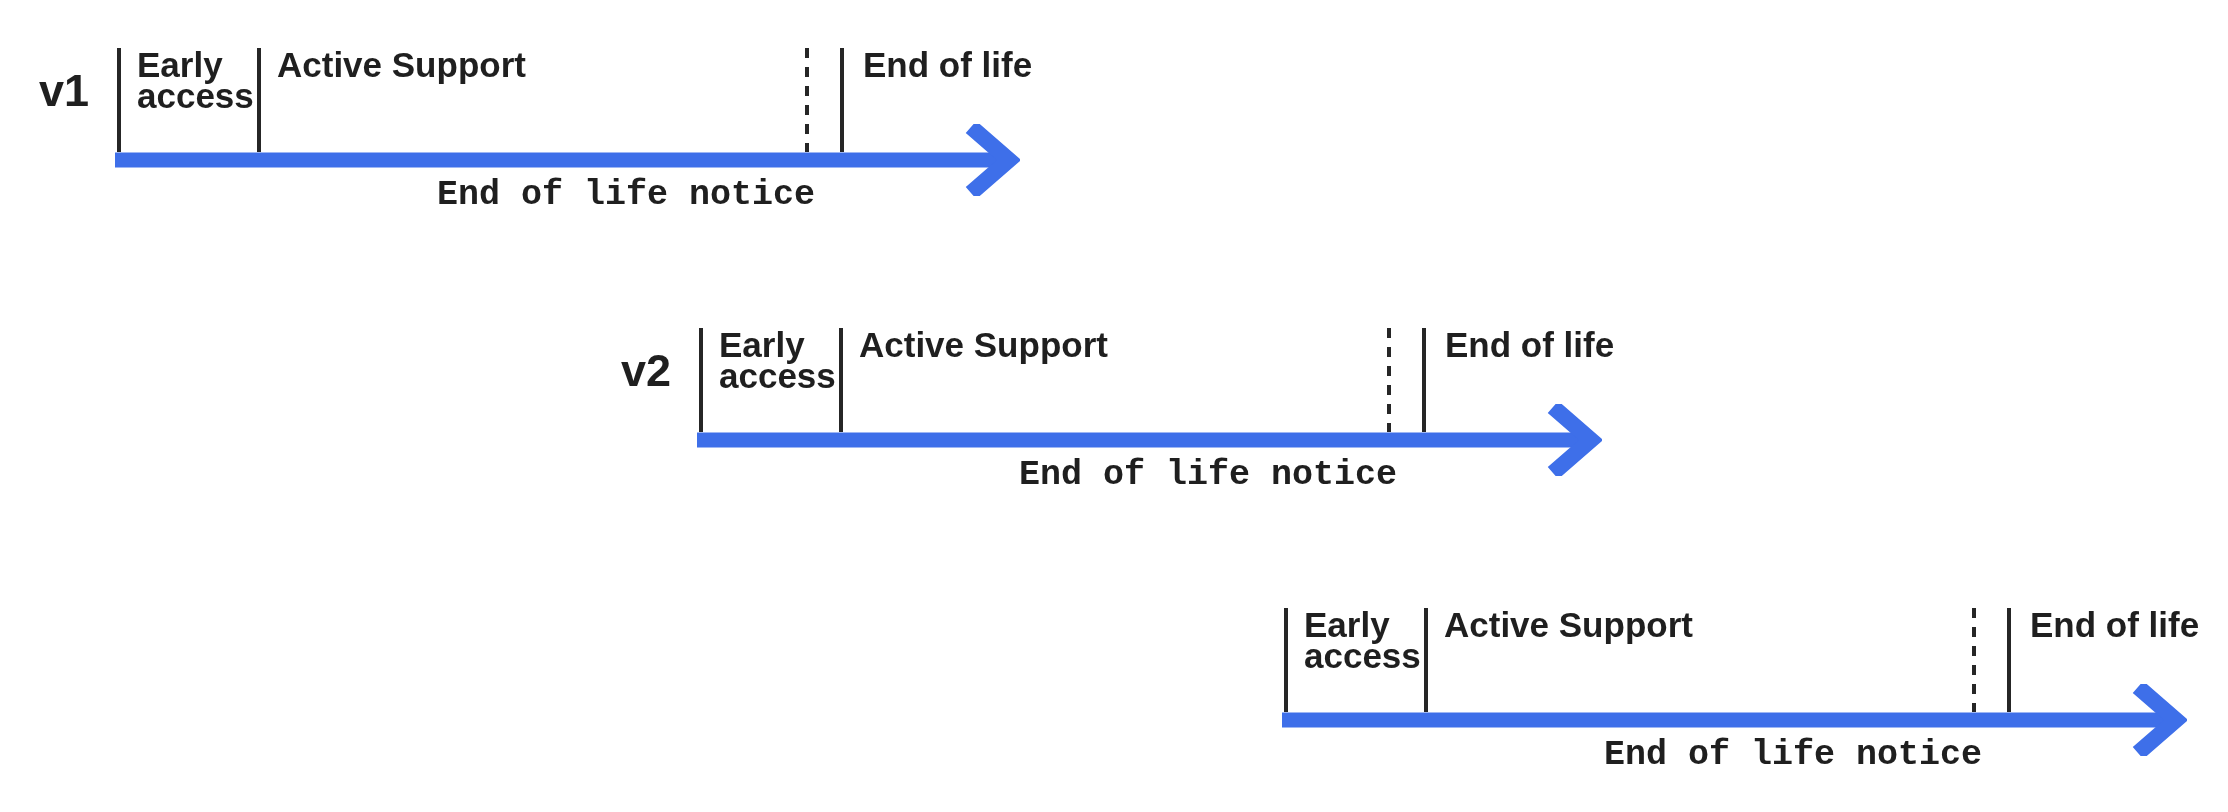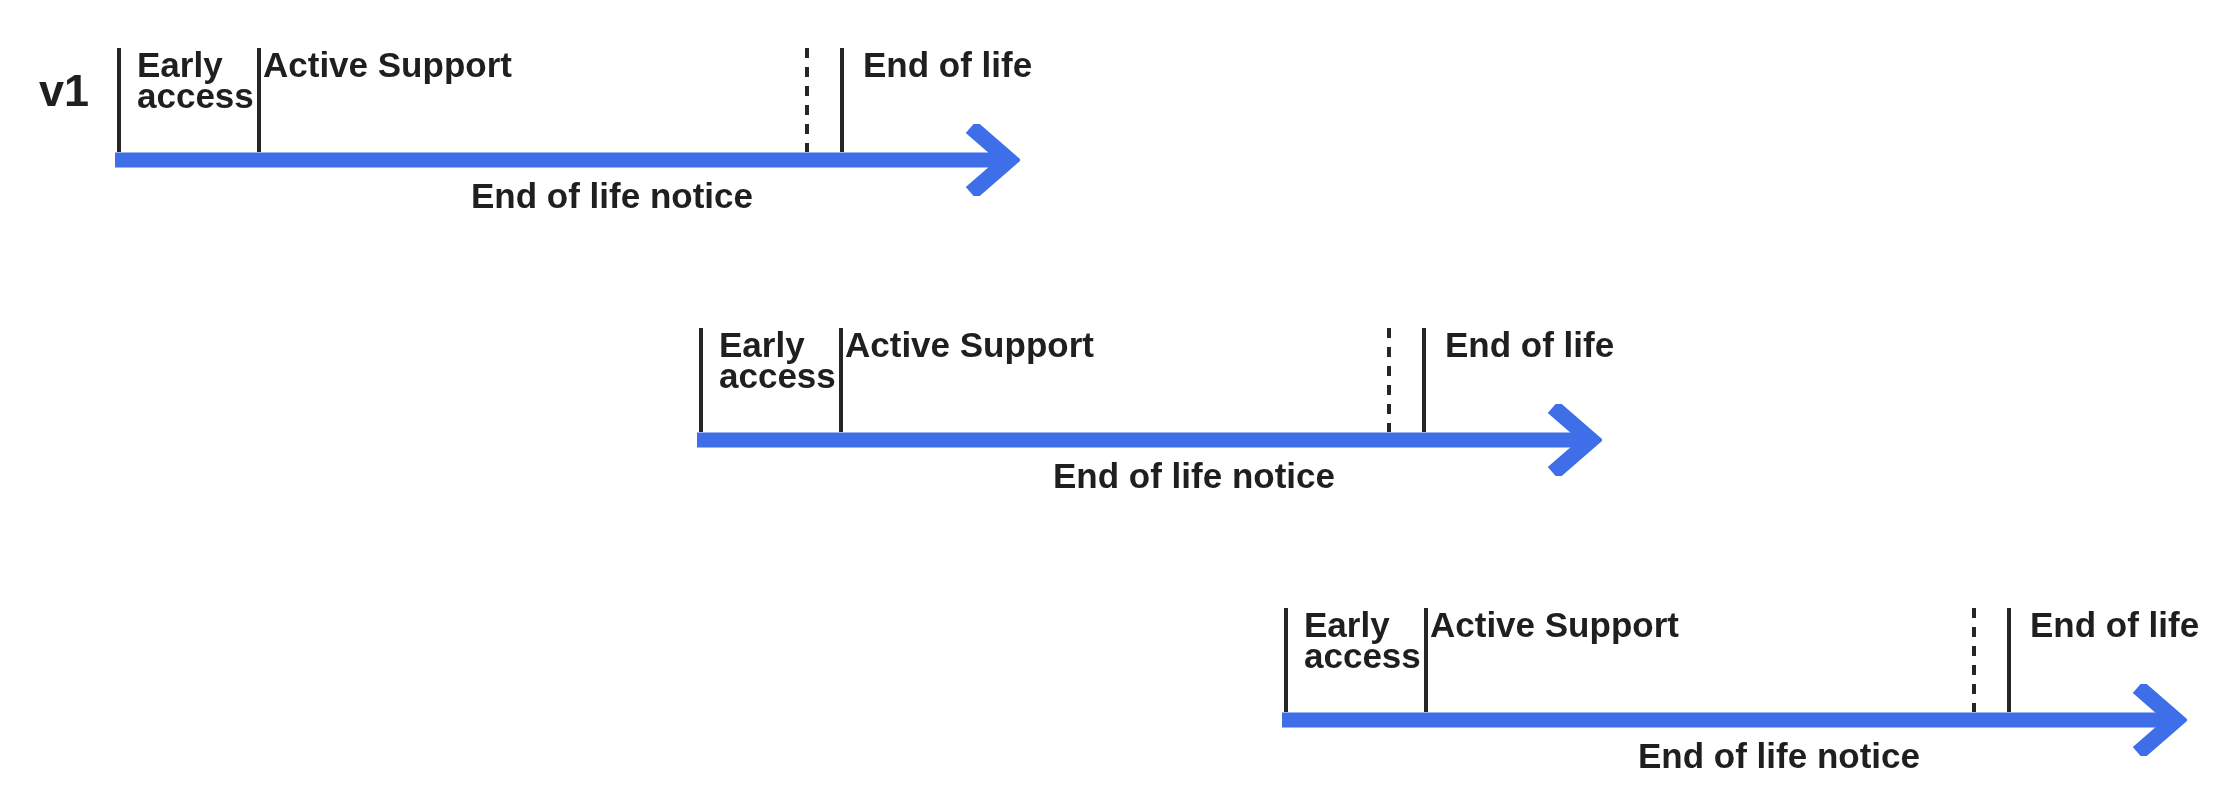--- a/index.html
+++ b/index.html
@@ -46,24 +46,24 @@
   .arrow .shaft { stroke: var(--arrow-color); stroke-width: 15px; fill: none; }
   .arrow .head  { stroke: var(--arrow-color); stroke-width: 16px; fill: none;
                   stroke-linecap: butt; stroke-linejoin: miter; }
 
   .lbl {
     position: absolute;
     font-size: 35px; line-height: 31px; font-weight: 700;
     color: var(--text-color);
   }
   .lbl.early  { left: 18px;  top: 1px; width: 112px; }
-  .lbl.active { left: 144px; top: 1px; white-space: nowrap; }
+  .lbl.active { left: 158px; top: 1px; white-space: nowrap; }
   .lbl.eol    { left: 744px; top: 1px; white-space: nowrap; }
-  .lbl.notice { left: 352px; top: 132px; width: 350px;
-                text-align: left; white-space: nowrap; }
+  .lbl.notice { left: 318px; top: 132px; width: 350px;
+                text-align: left; white-space: nowrap; font-family: Liberation Mono, monospace; }
 </style>
 </head>
 <body>
 
 <div class="canvas">
 
   <div class="timeline tl-1">
     <div class="version">v1</div>
     <div class="tick t-start"></div>
     <div class="tick t-active"></div>
@@ -73,20 +73,21 @@
       <line class="shaft" x1="0" y1="36" x2="884" y2="36"></line>
       <polyline class="head" points="856,3 894,36 856,69"></polyline>
     </svg>
     <div class="lbl early">Early access</div>
     <div class="lbl active">Active Support</div>
     <div class="lbl eol">End of life</div>
     <div class="lbl notice">End of life notice</div>
   </div>
 
   <div class="timeline tl-2">
+    <div class="version">v2</div>
     <div class="tick t-start"></div>
     <div class="tick t-active"></div>
     <div class="tick dashed t-notice"></div>
     <div class="tick t-eol"></div>
     <svg class="arrow" viewBox="0 0 905 72" aria-hidden="true">
       <line class="shaft" x1="0" y1="36" x2="884" y2="36"></line>
       <polyline class="head" points="856,3 894,36 856,69"></polyline>
     </svg>
     <div class="lbl early">Early access</div>
     <div class="lbl active">Active Support</div>

